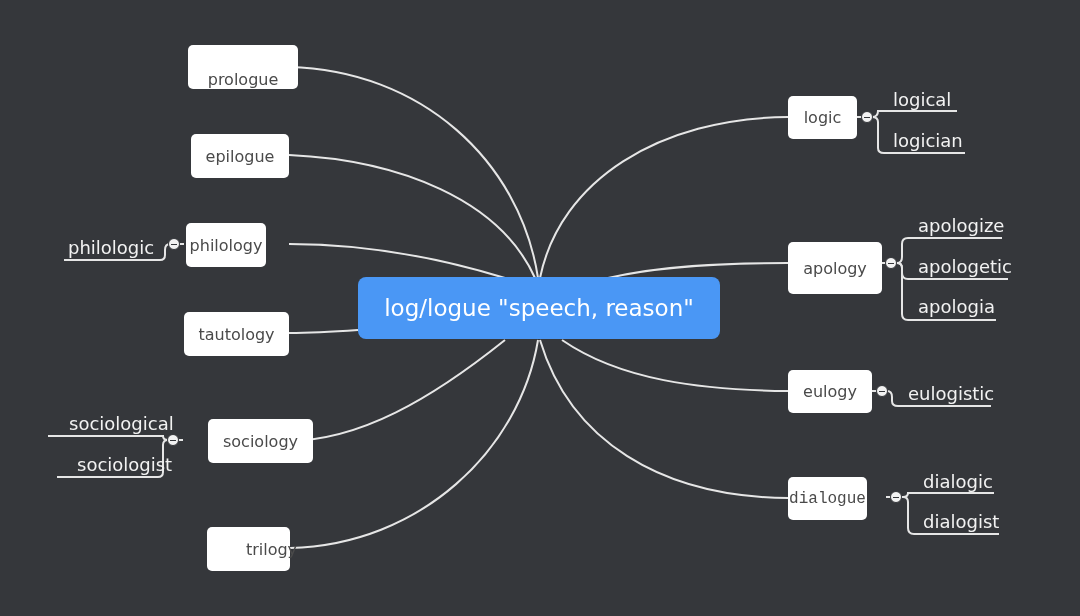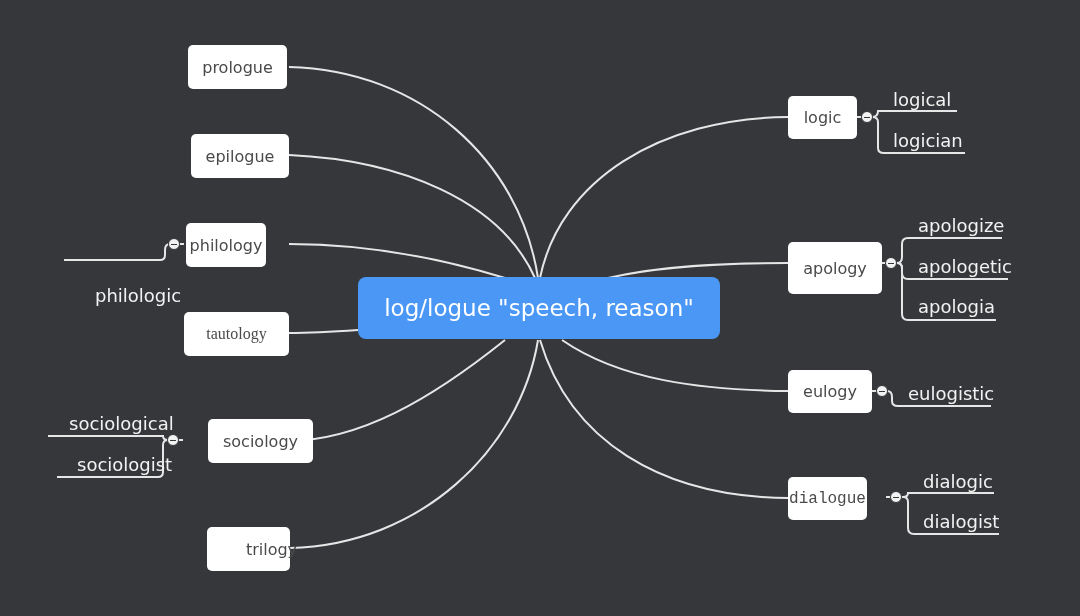--- a/index.html
+++ b/index.html
@@ -57,30 +57,30 @@
     <path d="M882 263 L891 263"></path>
     <path d="M872 391 L882 391"></path>
     <path d="M886 497 L897 497"></path>
   </g>
 </svg>
 
 <div class="root" style="left:358px;top:277px;width:362px;height:62px;">
   <span>log/logue "speech, reason"</span>
 </div>
 
-<div class="node" style="left:188px;top:45px;width:99px;height:44px;">
+<div class="node" style="left:188px;top:45px;width:110px;height:44px;align-items:flex-end;">
   <span>prologue</span>
 </div>
 <div class="node" style="left:191px;top:134px;width:98px;height:44px;">
   <span>epilogue</span>
 </div>
 <div class="node" style="left:186px;top:223px;width:80px;height:44px;">
   <span>philology</span>
 </div>
-<div class="node" style="left:184px;top:312px;width:105px;height:44px;font-family:Liberation Serif, serif;">
+<div class="node" style="left:184px;top:312px;width:105px;height:44px;">
   <span>tautology</span>
 </div>
 <div class="node" style="left:184px;top:419px;width:105px;height:44px;margin-left:24px;">
   <span>sociology</span>
 </div>
 <div class="node" style="left:207px;top:527px;width:83px;height:44px;padding-left:46px;">
   <span>trilogy</span>
 </div>
 
 <div class="node" style="left:788px;top:96px;width:69px;height:43px;">
@@ -96,21 +96,21 @@
   <span>dialogue</span>
 </div>
 
 <div class="toggle" style="left:168px;top:238px;"></div>
 <div class="toggle" style="left:167px;top:434px;"></div>
 <div class="toggle" style="left:861px;top:111px;"></div>
 <div class="toggle" style="left:885px;top:257px;"></div>
 <div class="toggle" style="left:876px;top:385px;"></div>
 <div class="toggle" style="left:890px;top:491px;"></div>
 
-<span class="leaf" style="left:95px;top:237px;margin-top:48px;">philologic</span>
+<span class="leaf" style="left:68px;top:237px;">philologic</span>
 <span class="leaf" style="left:69px;top:413px;">sociological</span>
 <span class="leaf" style="left:77px;top:454px;">sociologist</span>
 
 <span class="leaf" style="left:893px;top:89px;">logical</span>
 <span class="leaf" style="left:893px;top:130px;">logician</span>
 
 <span class="leaf" style="left:918px;top:215px;">apologize</span>
 <span class="leaf" style="left:918px;top:256px;">apologetic</span>
 <span class="leaf" style="left:918px;top:296px;">apologia</span>
 

